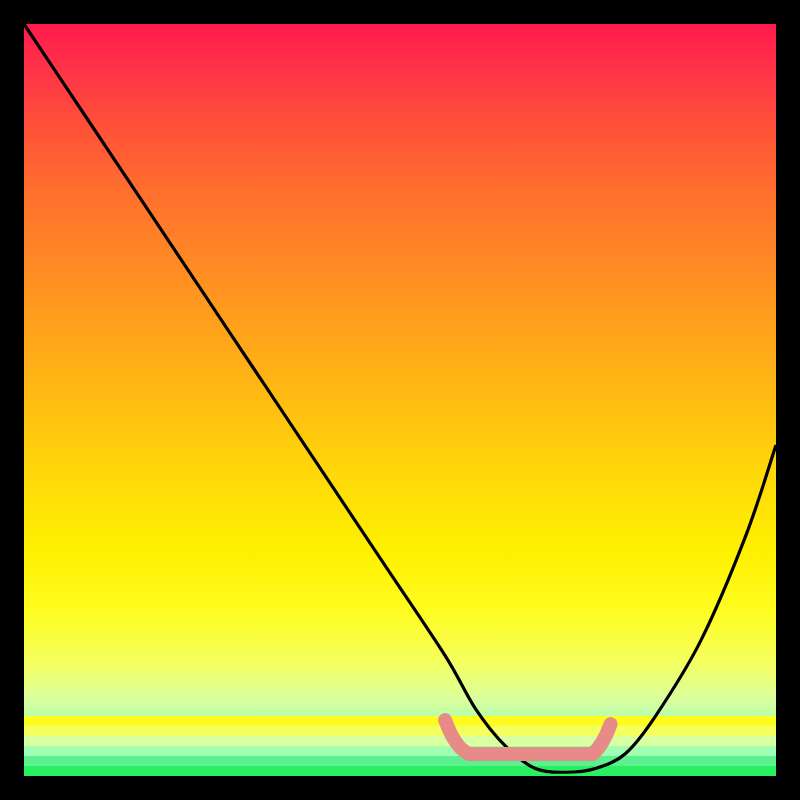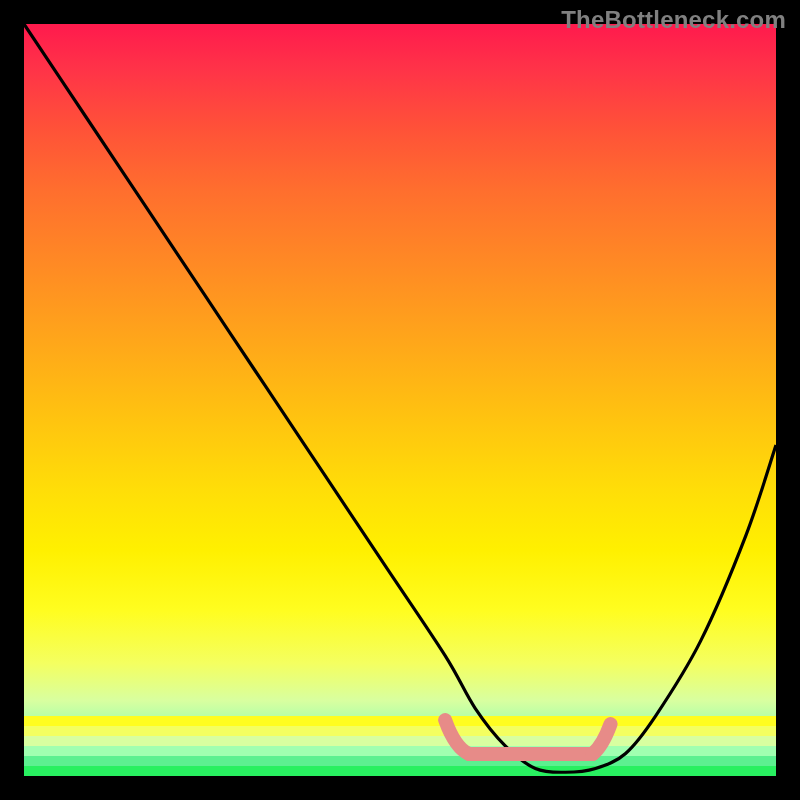--- a/index.html
+++ b/index.html
@@ -77,21 +77,20 @@
     stroke-width: 14;
     stroke-linecap: round;
     fill: none;
   }
 </style>
 </head>
 <body>
 
 <div class="container">
 
-  <div class="watermark">TheBottleneck.com</div>
 
   <div class="plot-area">
     <div class="gradient-bg"></div>
     <div class="bottom-stripes">
       <div class="s1"></div>
         <div class="s2"></div>
         <div class="s3"></div>
       <div class="s4"></div>
         <div class="s5"></div>
         <div class="s6"></div>

